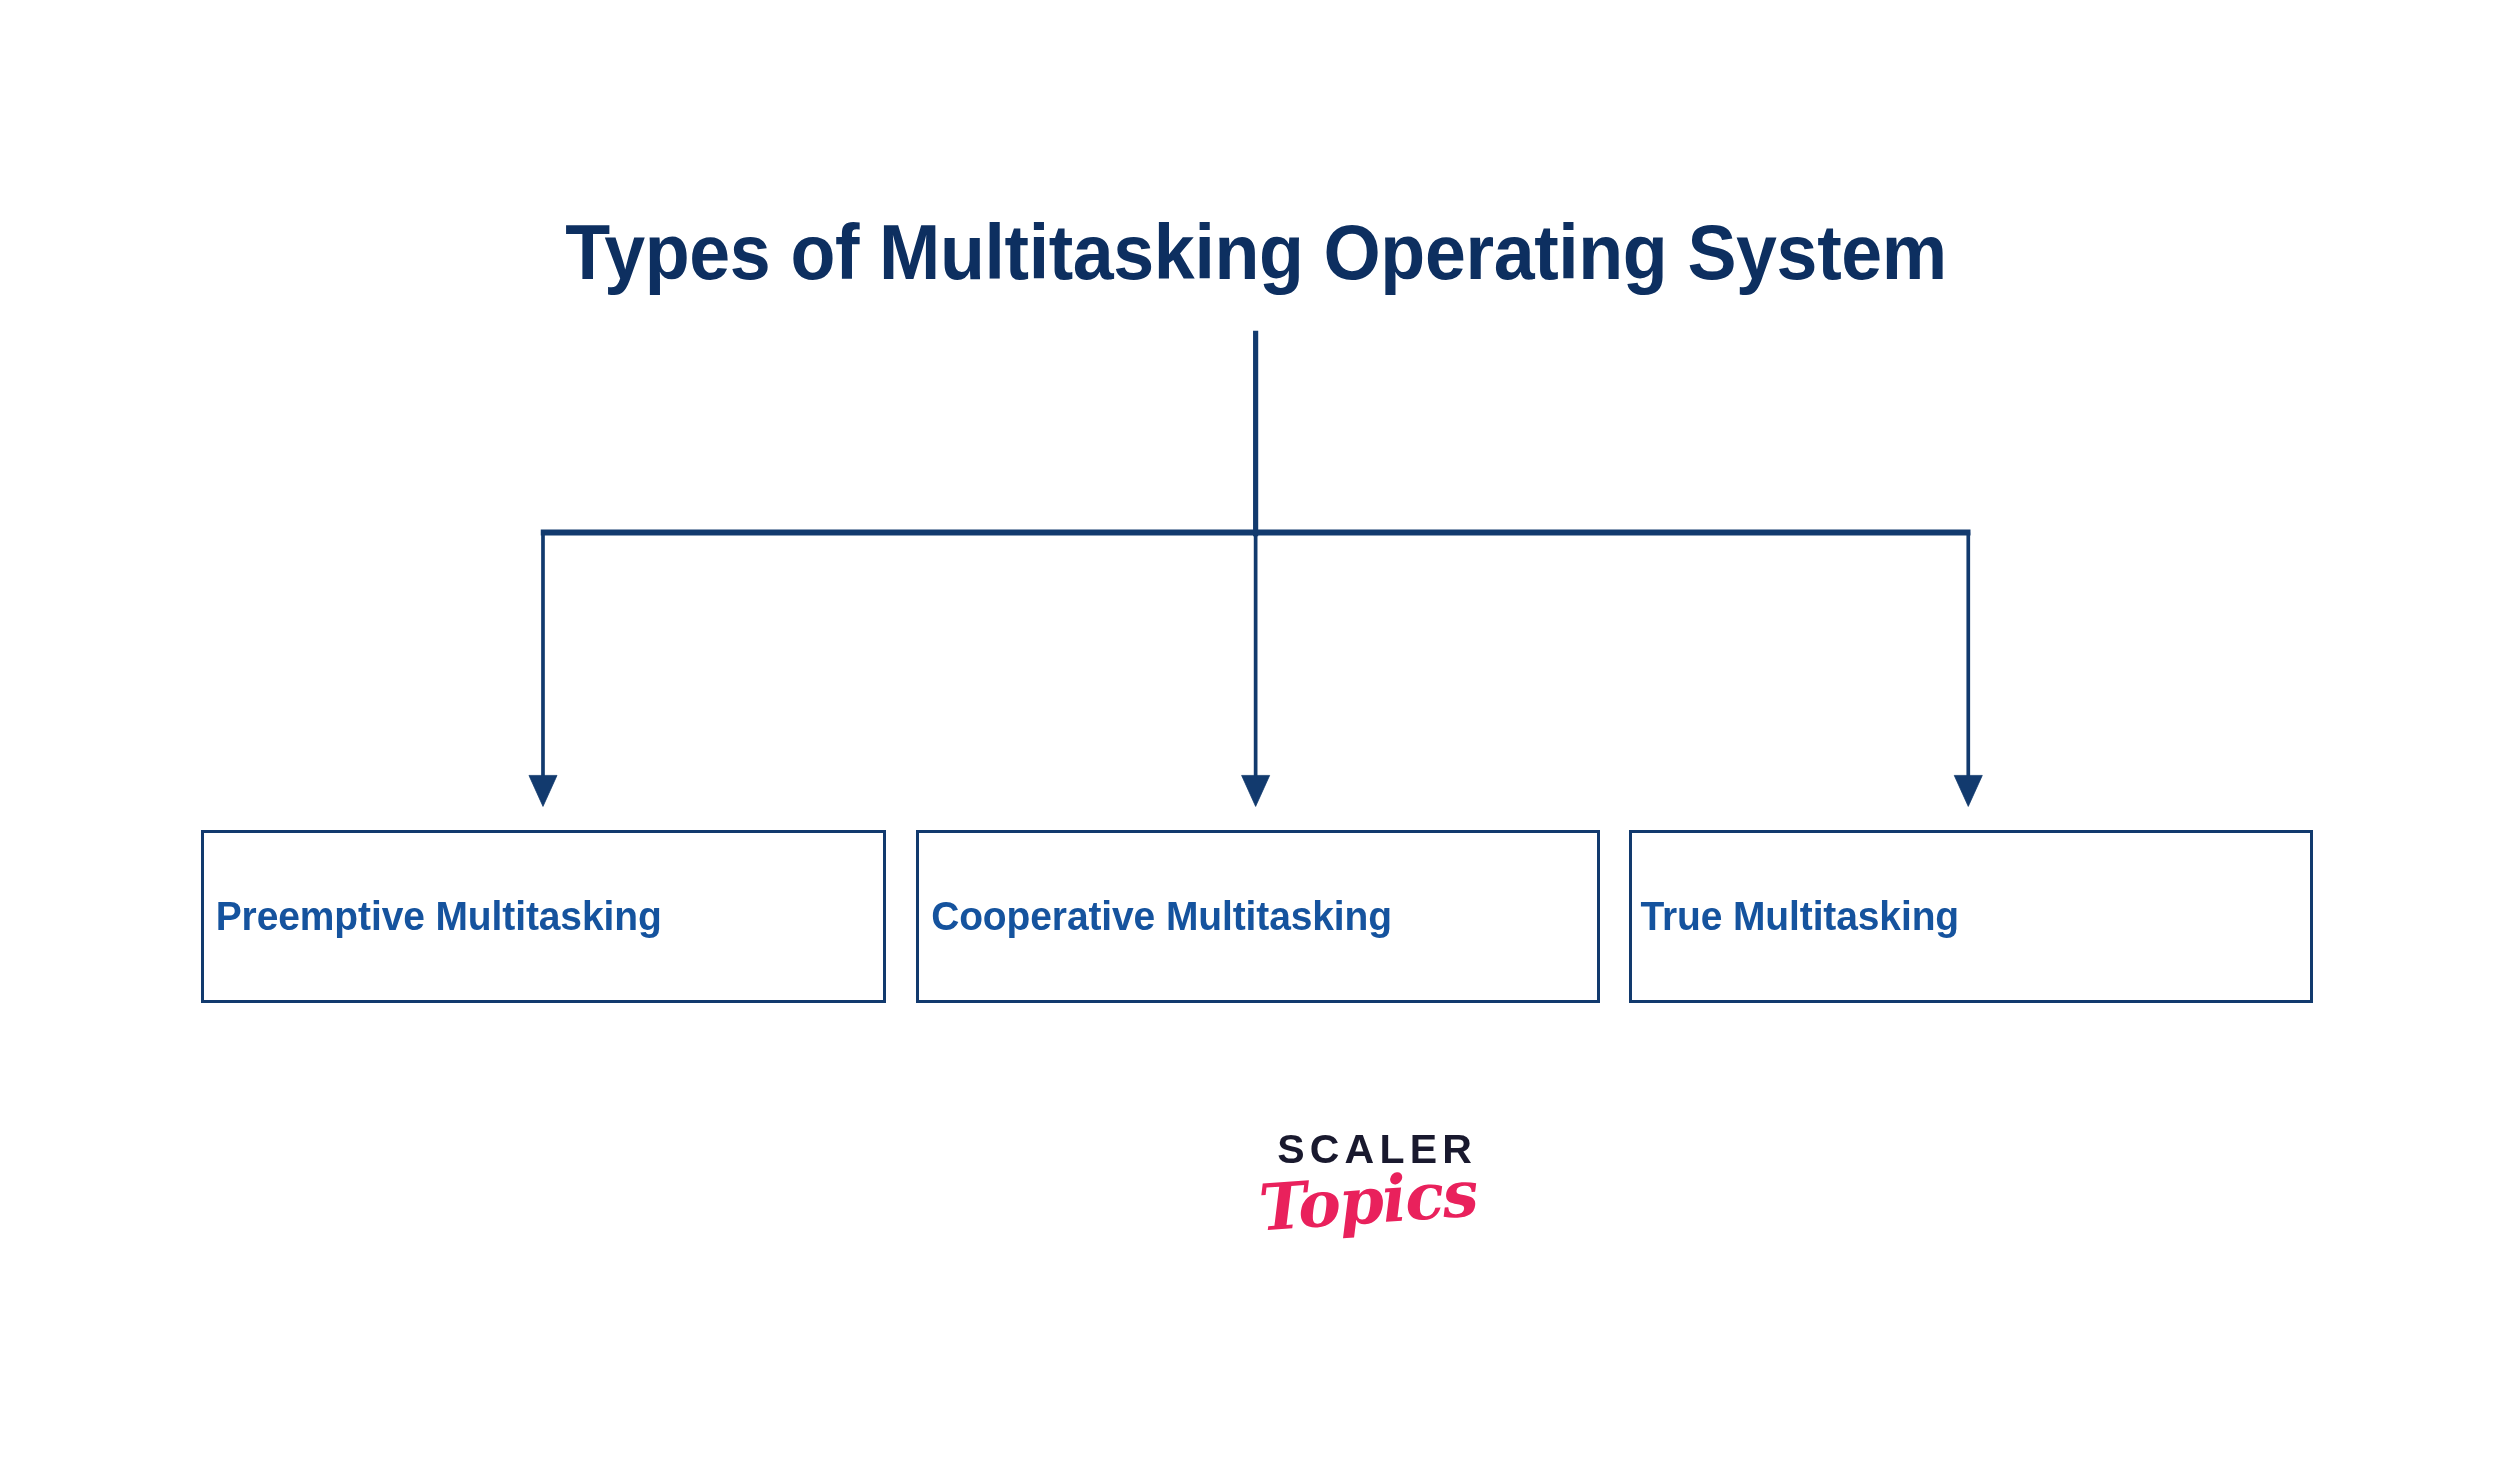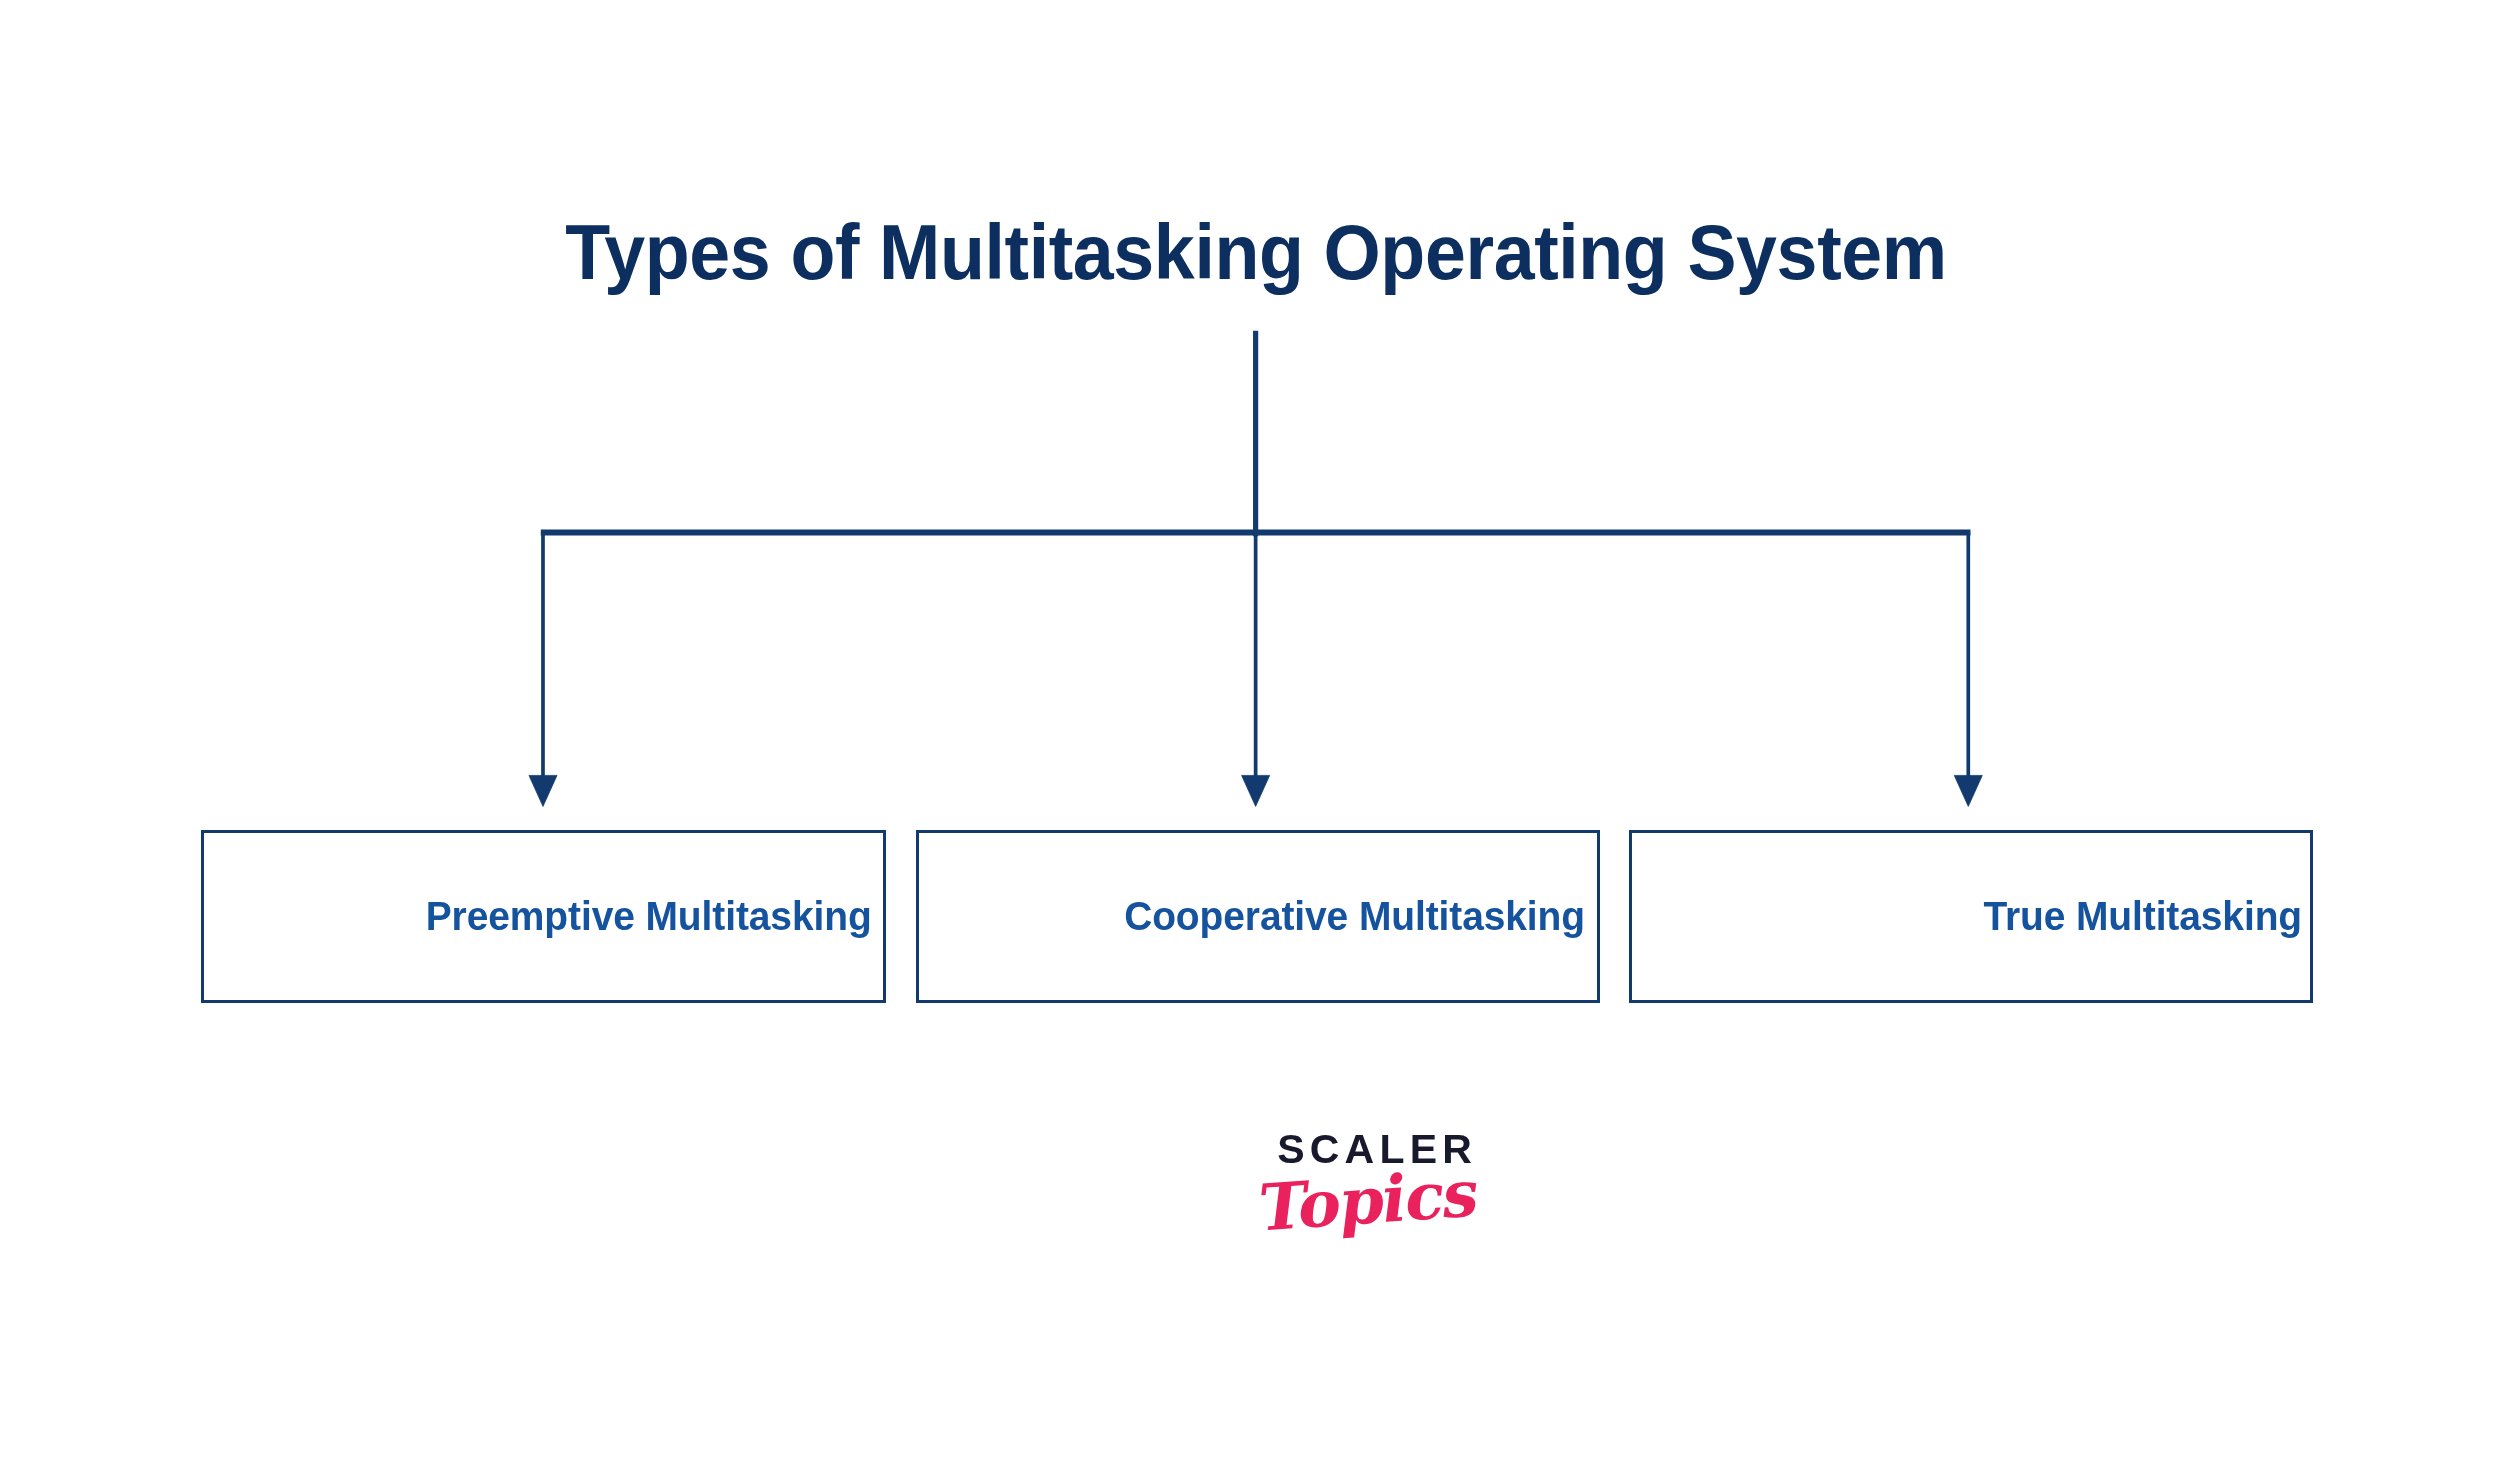--- a/index.html
+++ b/index.html
@@ -52,21 +52,21 @@
   
   .leaf-box {
     position: absolute;
     top: 830px;
     height: 173px;
     box-sizing: border-box;
     border: 3.7px solid #123a6e;
     background: #ffffff;
     display: flex;
     align-items: center;
-    justify-content: flex-end;
+    justify-content: flex-start;
   }
   .leaf-box.b1 { left: 201px;  width: 685px; }
   .leaf-box.b2 { left: 916px; width: 684px; }
   .leaf-box.b3 { left: 1629px; width: 684px; }
 
   .leaf-label {
     font-family: "Liberation Sans", "DejaVu Sans", sans-serif;
     font-size: 41px;
     font-weight: 700;
     letter-spacing: -0.1px;

